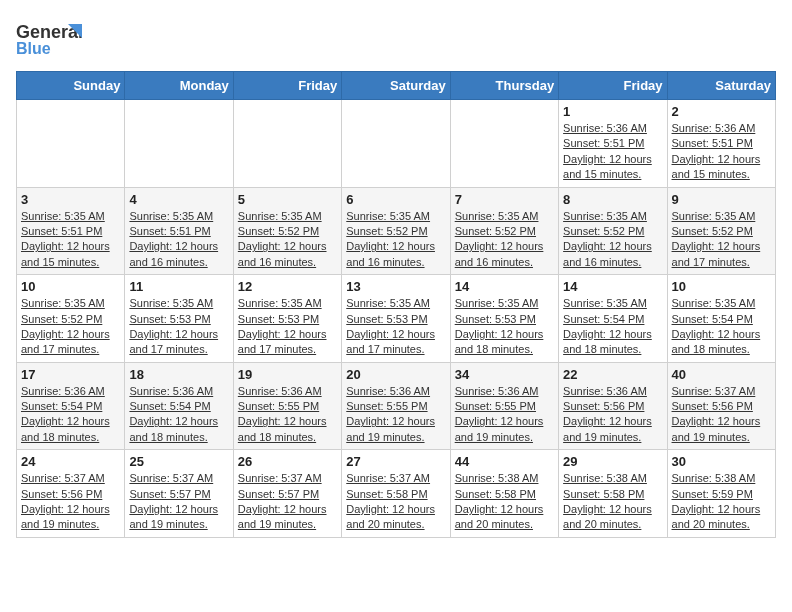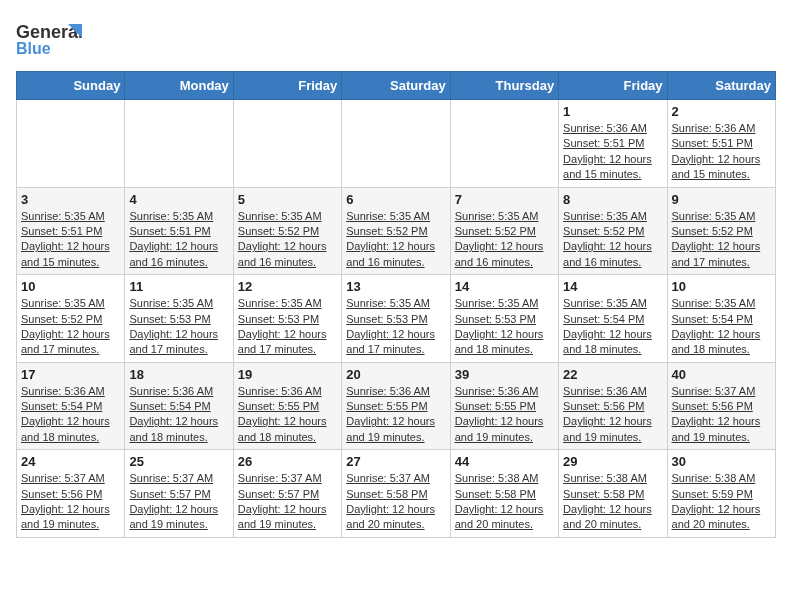--- a/index.html
+++ b/index.html
@@ -230,21 +230,21 @@
 Sunset: 5:55 PM
 Daylight: 12 hours and 18 minutes.</div>
         </td>
         <td>
           <div class="day-num">20</div>
           <div class="day-info" style="white-space: pre-line;">Sunrise: 5:36 AM
 Sunset: 5:55 PM
 Daylight: 12 hours and 19 minutes.</div>
         </td>
         <td>
-          <div class="day-num">39</div>
+          <div class="day-num">34</div>
           <div class="day-info" style="white-space: pre-line;">Sunrise: 5:36 AM
 Sunset: 5:55 PM
 Daylight: 12 hours and 19 minutes.</div>
         </td>
         <td>
           <div class="day-num">22</div>
           <div class="day-info" style="white-space: pre-line;">Sunrise: 5:36 AM
 Sunset: 5:56 PM
 Daylight: 12 hours and 19 minutes.</div>
         </td>

